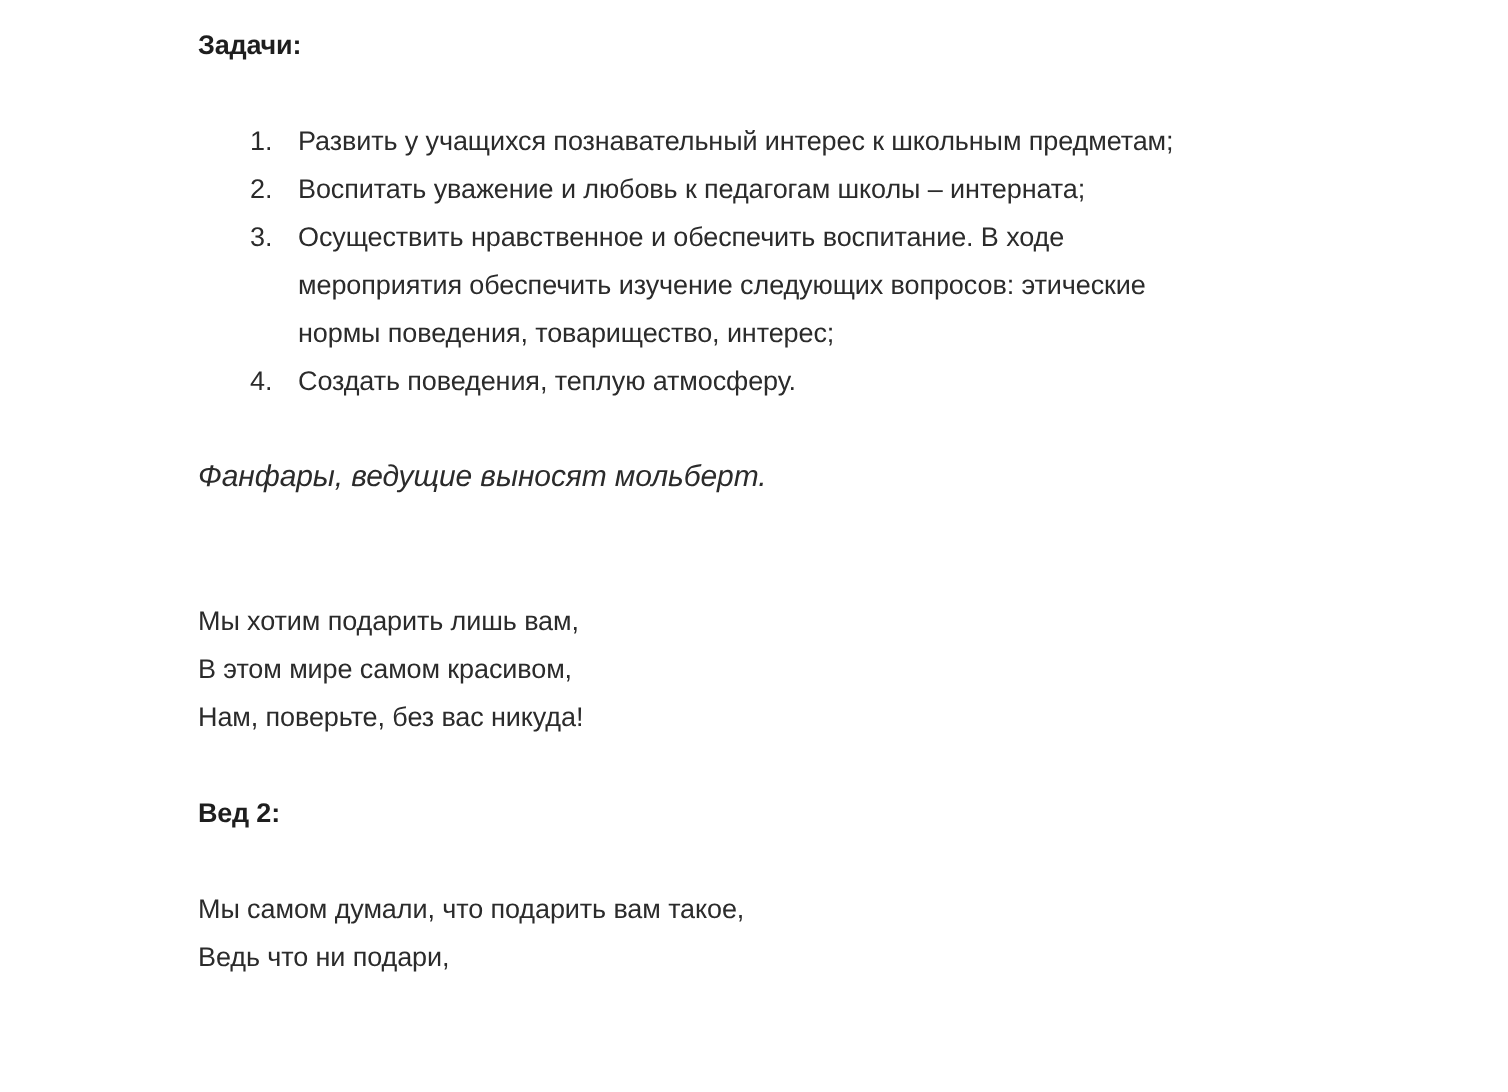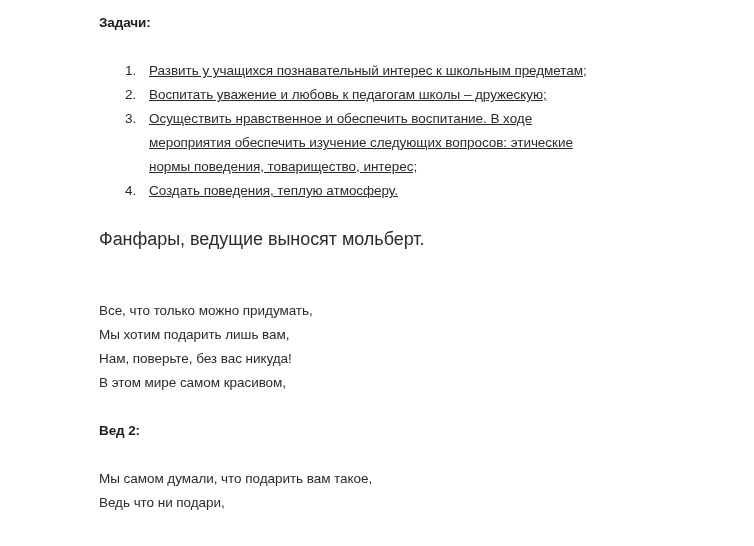--- a/index.html
+++ b/index.html
@@ -71,26 +71,26 @@
     text-align: left;
     font-size: 13.5px;
     line-height: 24px;
     color: #2b2b2b;
   }
   .task-text {
     display: block;
   }
   .task-text .wrap-line {
     display: block;
-    text-decoration: underline;
   }
 
   
   .stage-direction {
-    font-size: 18px;
+    font-size: 15px;
+    font-style: italic;
     line-height: 24px;
     color: #2b2b2b;
     letter-spacing: -0.05px;
     white-space: nowrap;
   }
 
   
   .verse {
     font-size: 13.5px;
     line-height: 24px;
@@ -126,21 +126,21 @@
       <li class="task-item">
         <span class="task-num">1.</span>
         <span class="task-text">
           <span class="wrap-line">Развить у учащихся познавательный интерес к школьным предметам;</span>
         </span>
       </li>
 
       <li class="task-item">
         <span class="task-num">2.</span>
         <span class="task-text">
-          <span class="wrap-line">Воспитать уважение и любовь к педагогам школы – дружескую;</span>
+          <span class="wrap-line">Воспитать уважение и любовь к педагогам школы – интерната;</span>
         </span>
       </li>
 
       <li class="task-item">
         <span class="task-num">3.</span>
         <span class="task-text">
           <span class="wrap-line">Осуществить нравственное и обеспечить воспитание. В ходе</span>
           <span class="wrap-line">мероприятия обеспечить изучение следующих вопросов: этические</span>
           <span class="wrap-line">нормы поведения, товарищество, интерес;</span>
         </span>
@@ -158,24 +158,23 @@
     <div class="spacer-line">&nbsp;</div>
 
     <div class="stage-direction">Фанфары, ведущие выносят мольберт.</div>
 
     <div class="spacer-line">&nbsp;</div>
 
 
     <div class="spacer-line">&nbsp;</div>
 
     <div class="verse">
-      <span class="verse-line">Все, что только можно придумать,</span>
       <span class="verse-line">Мы хотим подарить лишь вам,</span>
+      <span class="verse-line">В этом мире самом красивом,</span>
       <span class="verse-line">Нам, поверьте, без вас никуда!</span>
-      <span class="verse-line">В этом мире самом красивом,</span>
     </div>
 
     <div class="spacer-line">&nbsp;</div>
 
     <div class="heading">Вед 2:</div>
 
     <div class="spacer-line">&nbsp;</div>
 
     <div class="verse">
       <span class="verse-line">Мы самом думали, что подарить вам такое,</span>

